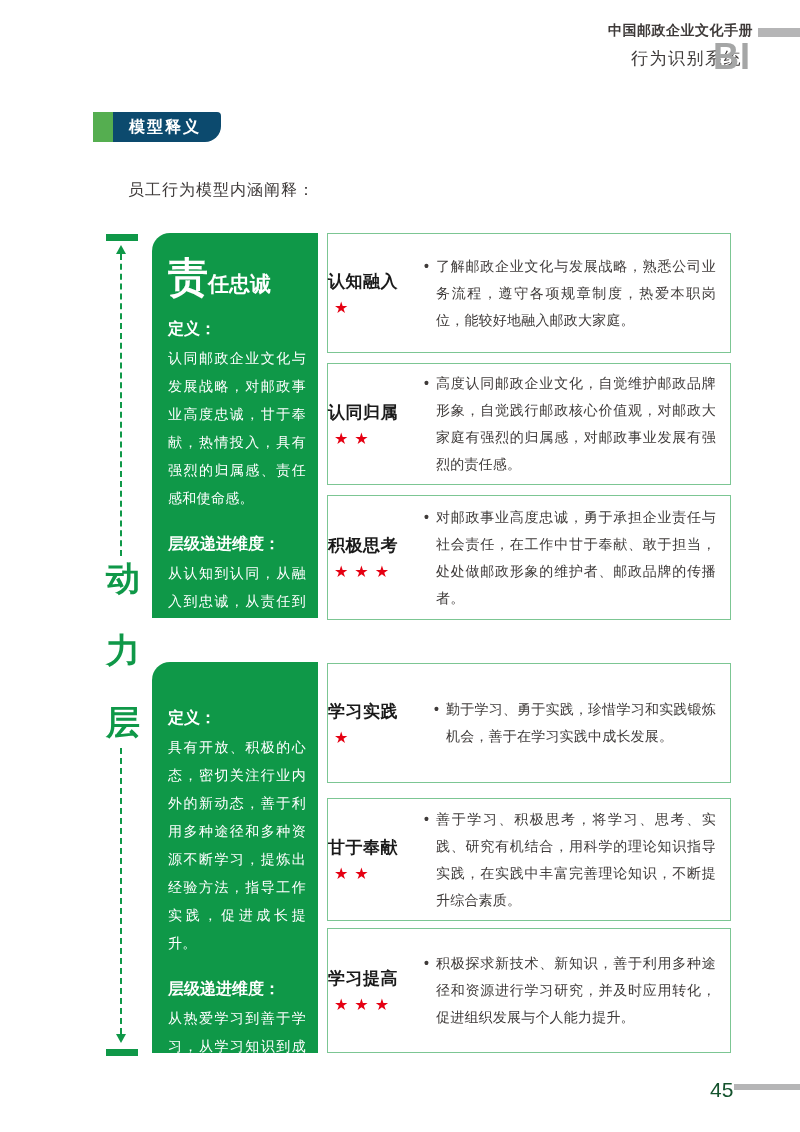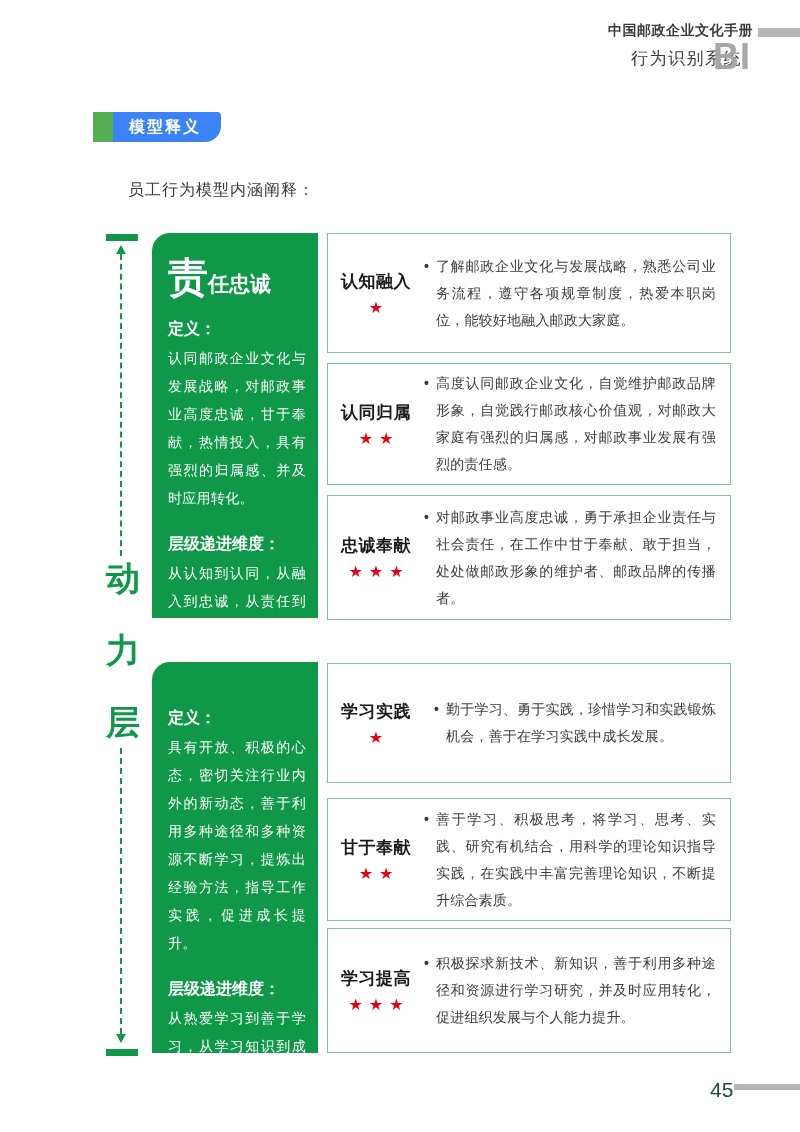--- a/index.html
+++ b/index.html
@@ -9,21 +9,21 @@
 
   
   .hb-title{top:22px;right:47px;font-size:14px;font-weight:bold;color:#3e3a39;letter-spacing:.5px;margin-left:36px;}
   .hb-bar{top:28px;left:758px;width:42px;height:9px;background:#b5b5b6;}
   .sys-name{top:47px;left:631px;font-size:17px;color:#3e3a39;letter-spacing:1.5px;}
   .sys-abbr{top:36px;left:713px;font-size:36px;font-weight:bold;color:#a5a6a6;letter-spacing:1px;}
 
   
   .sec-label{top:112px;left:93px;display:flex;height:30px;}
   .sec-accent{width:20px;height:30px;background:#55ae50;}
-  .sec-main{height:30px;line-height:30px;padding:0 20px 0 16px;background:#3b82f6;color:#fff;
+  .sec-main{height:30px;line-height:30px;padding:0 20px 0 16px;background:#0c4a6e;color:#fff;
             font-size:16px;font-weight:bold;letter-spacing:2px;border-radius:0 4px 16px 0;}
 
   .intro{top:180px;left:128px;font-size:16px;color:#3e3a39;letter-spacing:1px;}
 
   
   .cap{left:106px;width:32px;height:7px;background:#0f9848;}
   .dash{left:120px;width:0;border-left:2px dashed #0f9848;}
   .arrow{left:116px;width:0;height:0;border-left:5px solid transparent;border-right:5px solid transparent;}
   .arrow.up{border-bottom:9px solid #0f9848;}
   .arrow.down{border-top:9px solid #0f9848;}
@@ -34,21 +34,21 @@
          box-sizing:border-box;padding:24px 12px 0 16px;}
   .panel-title{font-weight:bold;line-height:1;margin-bottom:8px;}
   .panel-title .lead{font-size:40px;}
   .panel-title .rest{font-size:21px;margin-top:44px;}
   .p-label{font-size:16px;font-weight:bold;margin-top:22px;margin-bottom:4px;}
   .p-text{font-size:14px;line-height:28px;text-align:justify;letter-spacing:.3px;}
 
   
   .level{left:327px;width:404px;background:#fff;border:1px solid #7cc693;box-sizing:border-box;
          display:flex;align-items:center;}
-  .lv-label{width:96px;flex-shrink:0;text-align:center;}
+  .lv-label{width:96px;flex-shrink:0;text-align:left;}
   .lv-name{font-size:17px;font-weight:bold;color:#1a1a1a;letter-spacing:.5px;white-space:nowrap;}
   .lv-stars{margin-top:5px;color:#e50012;font-size:16px;letter-spacing:6px;text-indent:6px;white-space:nowrap;}
   .lv-desc{flex:1;display:flex;font-size:14px;line-height:27px;color:#3e3a39;
            padding-right:14px;text-align:justify;letter-spacing:.2px;}
   .bullet{flex-shrink:0;width:12px;font-weight:bold;}
 
   
   .pg-num{top:1078px;left:710px;font-size:21px;color:#14532d;}
   .pg-bar{top:1084px;left:734px;width:66px;height:6px;background:#b5b5b6;}
 </style>
@@ -75,21 +75,21 @@
 <div class="abs axis-char" style="top:700px;">层</div>
 <div class="abs dash" style="top:748px;height:286px;"></div>
 <div class="abs arrow down" style="top:1034px;"></div>
 <div class="abs cap" style="top:1049px;"></div>
 
 <div class="abs panel" style="top:233px;height:385px;">
   <div class="panel-title">
     <span class="lead">责</span><span class="rest">任忠诚</span>
   </div>
   <div class="p-label">定义：</div>
-  <div class="p-text">认同邮政企业文化与发展战略，对邮政事业高度忠诚，甘于奉献，热情投入，具有强烈的归属感、并及时应用转化。</div>
+  <div class="p-text">认同邮政企业文化与发展战略，对邮政事业高度忠诚，甘于奉献，热情投入，具有强烈的归属感、责任感和使命感。</div>
   <div class="p-label">层级递进维度：</div>
   <div class="p-text">从认知到认同，从融入到忠诚，从责任到奉献。</div>
 </div>
 
 <div class="abs panel" style="top:662px;height:391px;">
   <div class="p-label">定义：</div>
   <div class="p-text">具有开放、积极的心态，密切关注行业内外的新动态，善于利用多种途径和多种资源不断学习，提炼出经验方法，指导工作实践，促进成长提升。</div>
   <div class="p-label">层级递进维度：</div>
   <div class="p-text">从热爱学习到善于学习，从学习知识到成果应用，从应用转化到能力提升。</div>
 </div>
@@ -111,21 +111,21 @@
     <div class="lv-stars">★★</div>
   </div>
   <div class="lv-desc">
     <span class="bullet">•</span>
     <span>高度认同邮政企业文化，自觉维护邮政品牌形象，自觉践行邮政核心价值观，对邮政大家庭有强烈的归属感，对邮政事业发展有强烈的责任感。</span>
   </div>
 </div>
 
 <div class="abs level" style="top:495px;height:125px;">
   <div class="lv-label">
-    <div class="lv-name">忠诚奉献</div>
+    <div class="lv-name">积极思考</div>
     <div class="lv-stars">★★★</div>
   </div>
   <div class="lv-desc">
     <span class="bullet">•</span>
     <span>对邮政事业高度忠诚，勇于承担企业责任与社会责任，在工作中甘于奉献、敢于担当，处处做邮政形象的维护者、邮政品牌的传播者。</span>
   </div>
 </div>
 
 <div class="abs level" style="top:663px;height:120px;gap:10px;">
   <div class="lv-label">

